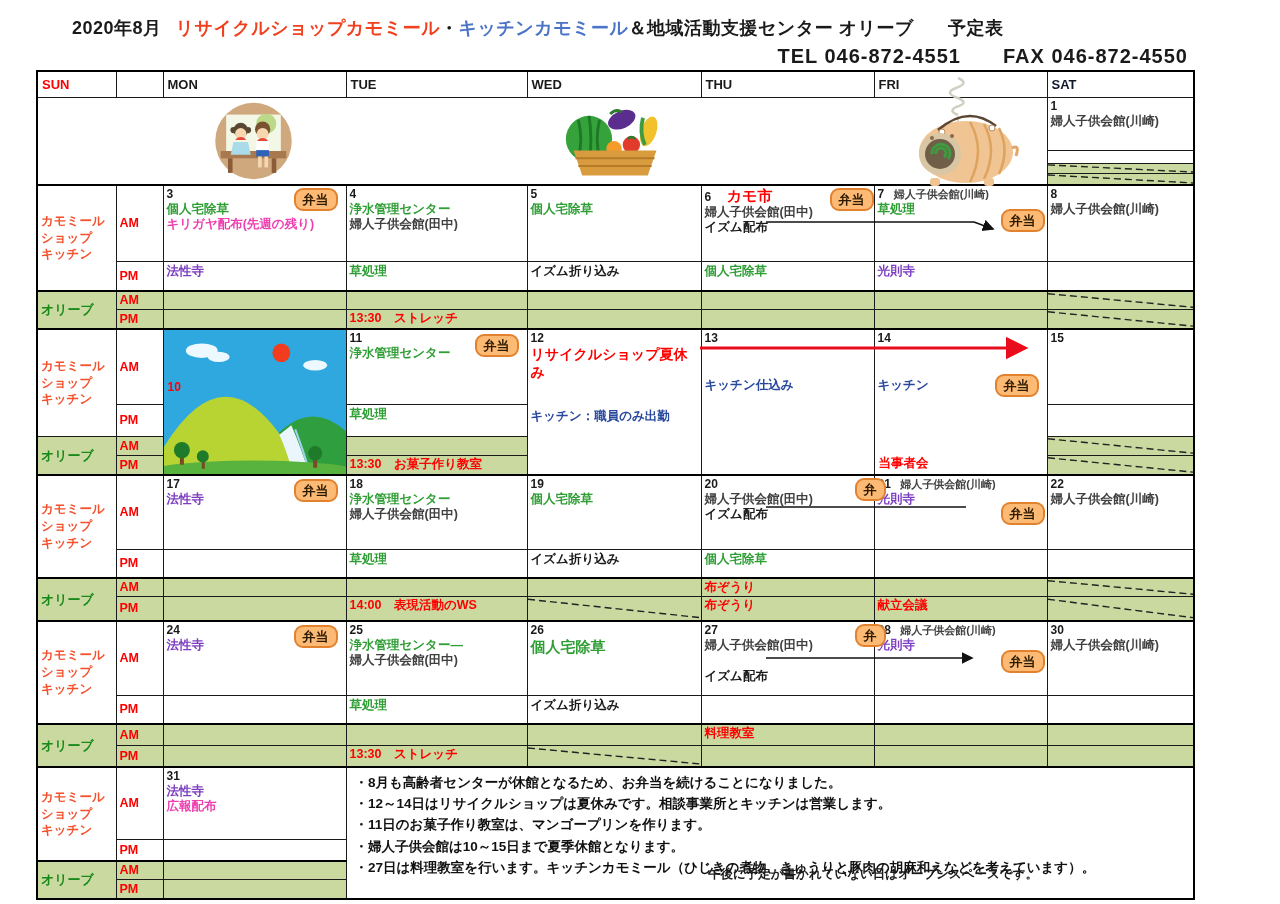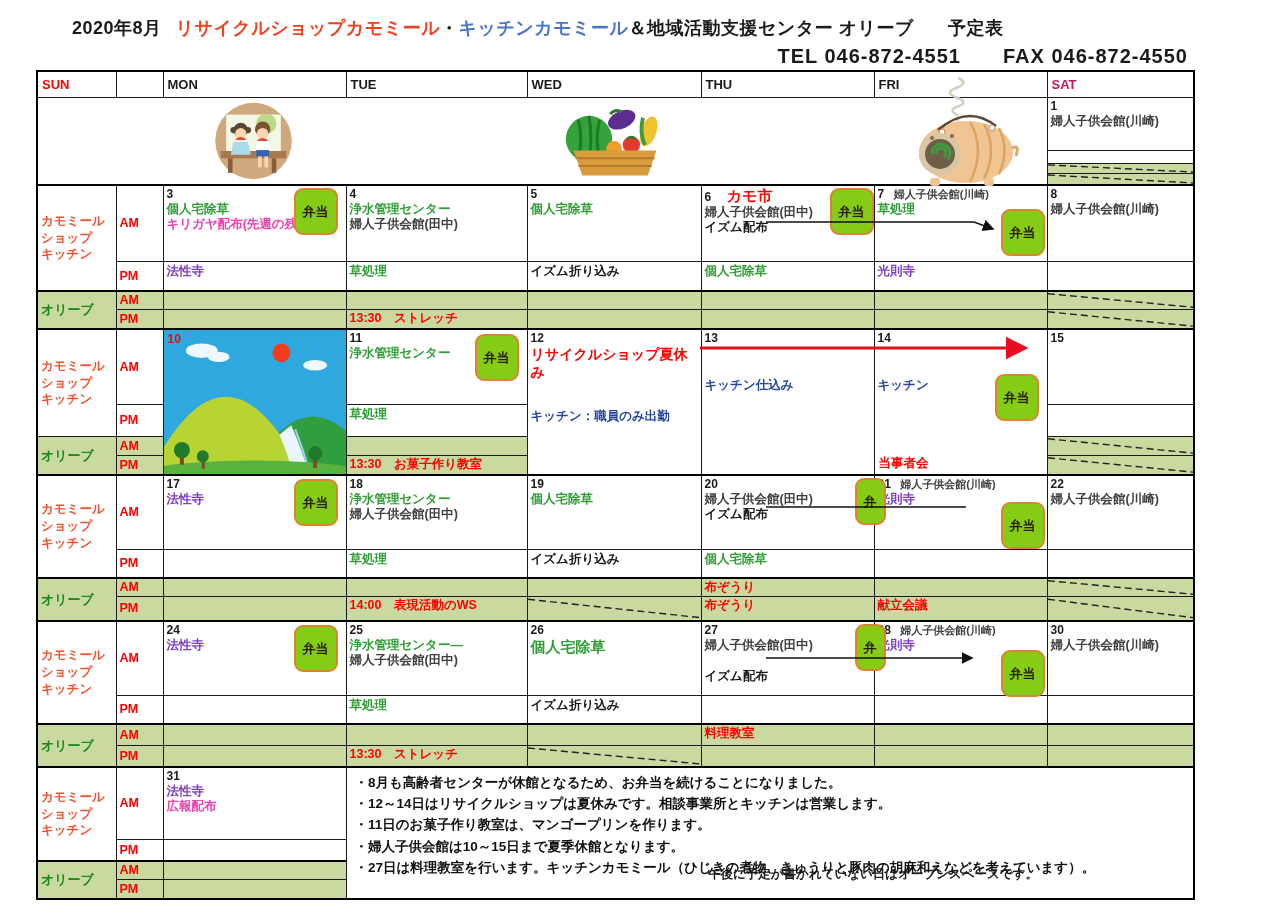--- a/index.html
+++ b/index.html
@@ -23,36 +23,36 @@
   tr.w1a td{height:50px;} tr.w1b td{height:10px;} tr.w1c td{height:7px;} tr.w1d td{height:8px;}
   tr.ram2 td{height:73px;} tr.rpm2 td{height:24px;}
   tr.ram3 td{height:72px;} tr.rpm3 td{height:27px;}
   tr.ram4 td{height:71px;margin-left:28px;} tr.rpm4 td{height:23px;}
   tr.ram5 td{height:71px;} tr.rpm5 td{height:23px;}
   tr.ram6 td{height:69px;} tr.rpm6 td{height:18px;}
   tr.roam td{height:15px;} tr.ropm td{height:16px;}
   tr.roam3 td{height:16px;} tr.ropm3 td{height:16px;}
   tr.ropm4 td{height:21px;} tr.roam5 td{height:18px;} tr.ropm5 td{height:18px;}
   
-  .sun{color:#ff0000;} .sat{color:#be185d;}
+  .sun{color:#ff0000;} .sat{color:#0f172a;}
   .g{color:#2f9e35;} .lb{color:#404040;} .pu{color:#7d3fc1;} .pk{color:#ee3fb1;}
   .rd{color:#ff0000;} .nv{color:#27489c;} .bk{color:#1a1a1a;}
   .olv{background:#c9d9a0;}
   .lblshop{color:#f4502c;font-size:12.5px;vertical-align:middle;white-space:pre-line;line-height:1.35;background:#fff;}
   .lblolive{color:#1b8a1b;font-size:13px;vertical-align:middle;background:#c9d9a0;}
   .ampm{color:#ff0000;font-size:12.5px;vertical-align:middle;}
   .dnum{font-size:12px;color:#1a1a1a;}
-  .dred{color:#ff0000;}
+  .dred{color:#ff0000;margin-top:48px;}
   .side{font-size:11px;margin-left:6px;}
   .evt-inline{font-size:15px;margin-left:12px;}
   .big{font-size:14px;line-height:1.25;}
   .big26{font-size:15px;}
   .t12 div, td div{margin:0;}
-  .badge{position:absolute;background:#84cc16;border:2px solid #e2822e;border-radius:9px;
-         font-size:13px;color:#2b1a00;padding:15px 7px;line-height:1;z-index:4;white-space:nowrap;text-align:center;}
+  .badge{position:absolute;background:#fdba74;border:2px solid #e2822e;border-radius:9px;
+         font-size:13px;color:#2b1a00;padding:3px 7px;line-height:1;z-index:4;white-space:nowrap;text-align:center;}
   .diag{position:absolute;left:0;top:0;width:100%;height:100%;display:block;pointer-events:none;}
   .w1cell{background:#fff;}
   .imgcell{padding:0;}
   .imgcell svg{position:absolute;left:0;top:0;width:100%;height:100%;display:block;}
   .imgcell .dnum{position:absolute;left:4px;top:2px;z-index:3;}
   .bottomabs{position:absolute;left:4px;bottom:3px;}
   .notes{vertical-align:top;padding:4px 8px;font-size:13.5px;line-height:1.57;color:#111;border-radius:32px;}
   .pmtxt{padding:2px 3px;}
   .illus{position:absolute;z-index:2;}
   .overlay{position:absolute;left:0;top:0;z-index:6;pointer-events:none;}

